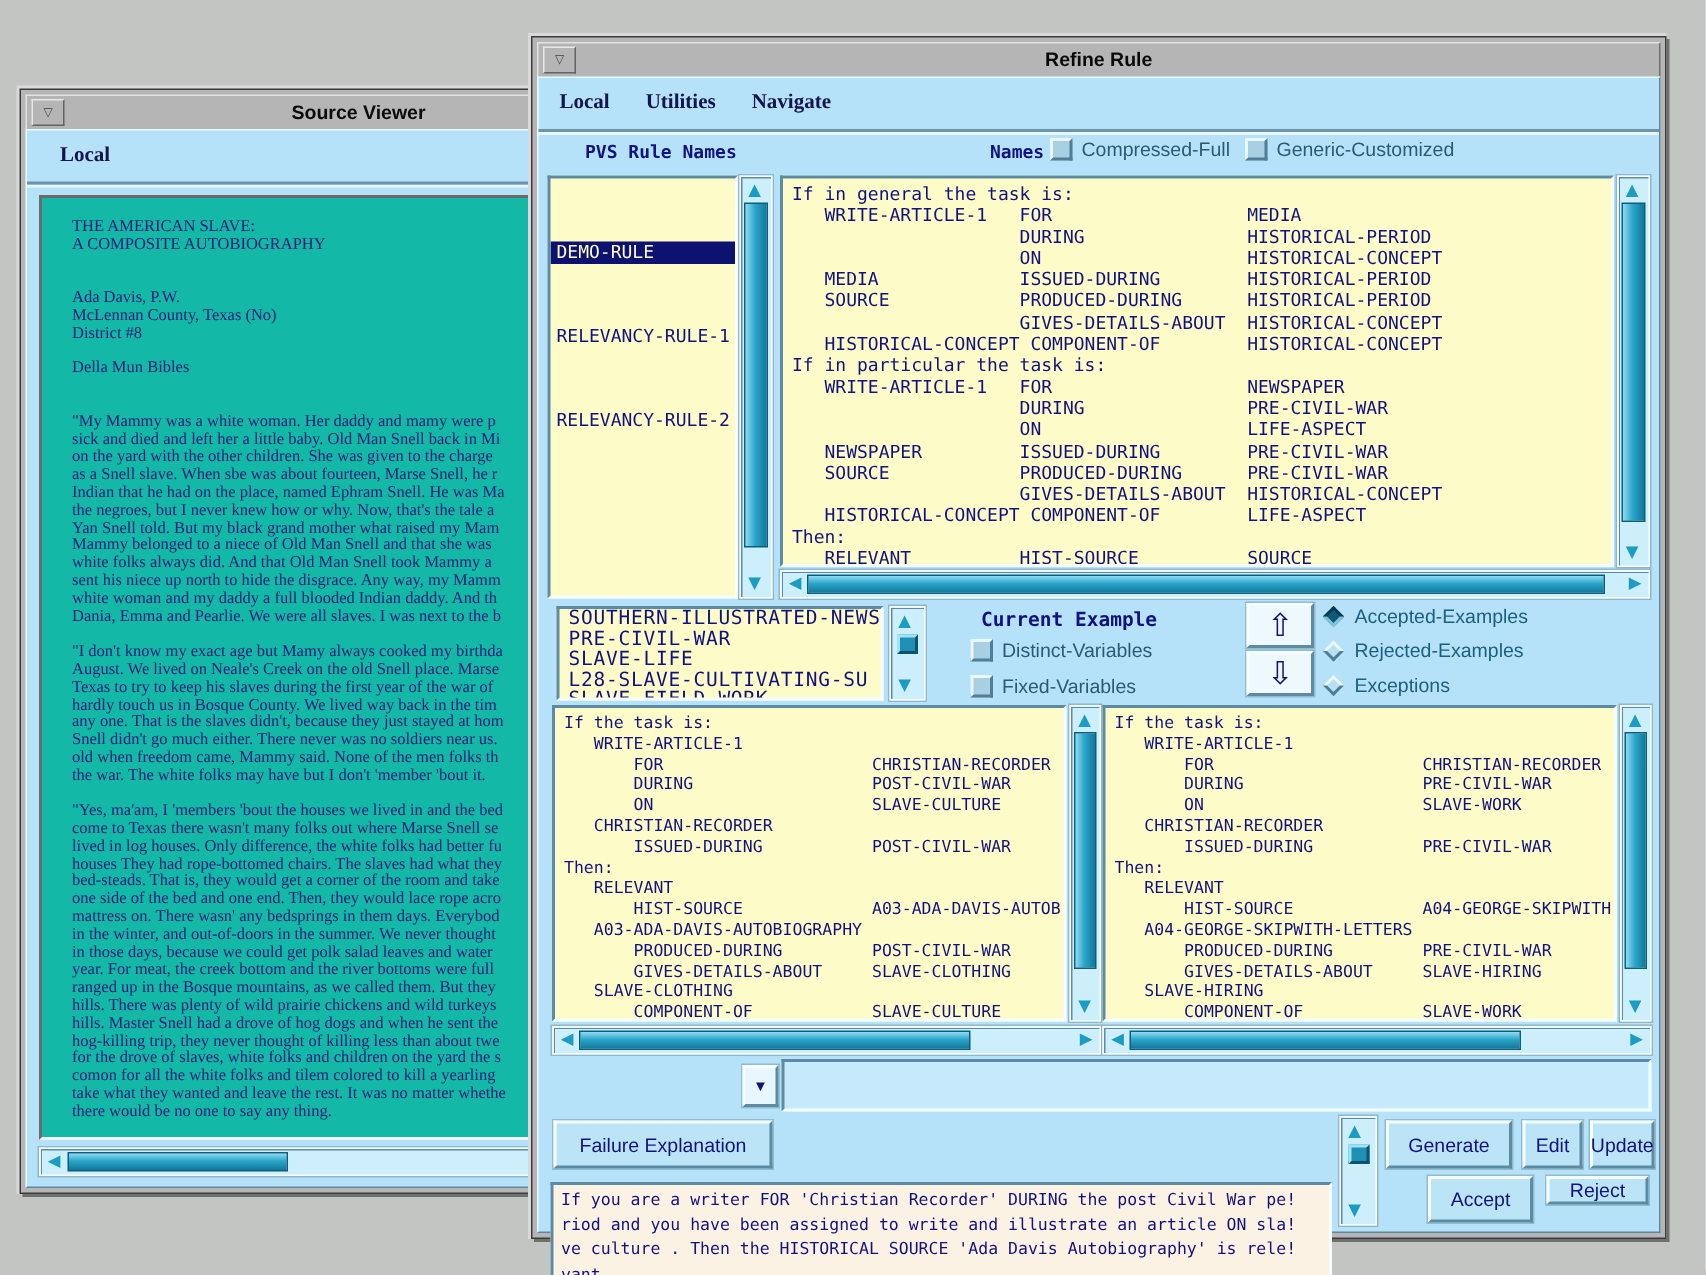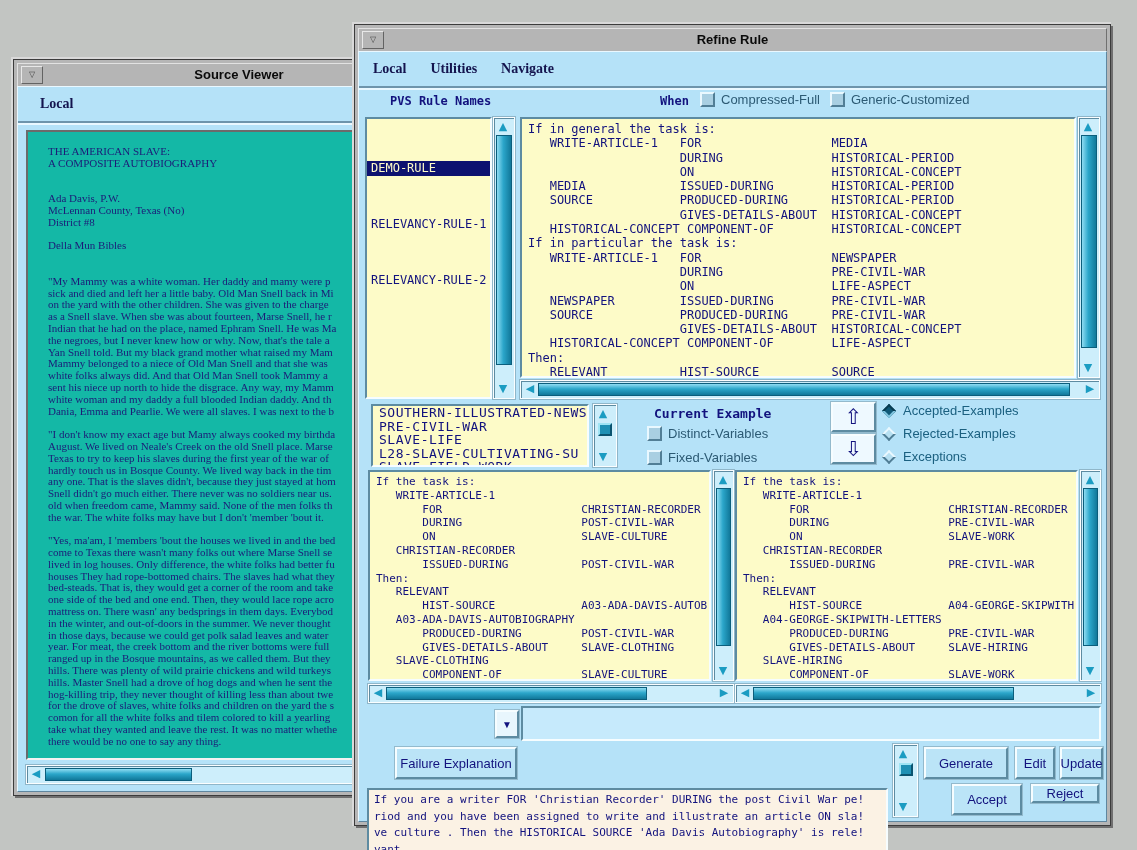--- a/index.html
+++ b/index.html
@@ -168,21 +168,21 @@
     </div>
     <div class="body" style="left:3px;top:26px;right:3px;bottom:3px;">
 
       <div class="menubar">
         <span class="menu-item">Local</span>
         <span class="menu-item">Utilities</span>
         <span class="menu-item">Navigate</span>
       </div>
 
       <span class="lbl-mono" style="left:31px;top:42px;">PVS Rule Names</span>
-      <span class="lbl-mono" style="left:301px;top:42px;">When</span>
+      <span class="lbl-mono" style="left:301px;top:42px;">Names</span>
       <label class="chk" style="left:341px;top:40px;">
         <span class="cb"></span>
         <span class="t">Compressed-Full</span>
       </label>
       <label class="chk" style="left:471px;top:40px;">
         <span class="cb"></span>
         <span class="t">Generic-Customized</span>
       </label>
 
       <div class="ypanel rulelist" style="left:6px;top:65px;width:127px;height:282px;">
@@ -329,21 +329,21 @@
         <span class="sb-ar">▶</span>
       </div>
       <div class="hsb" style="left:376px;top:632px;width:366px;height:19px;">
         <span class="sb-ar">◀</span>
         <div class="track">
             <div class="hthumb" style="left:1px;width:78%;"></div>
           </div>
         <span class="sb-ar">▶</span>
       </div>
 
-      <div class="btn" style="left:10px;top:695px;width:122px;height:32px;margin-left:26px;">
+      <div class="btn" style="left:10px;top:695px;width:146px;height:32px;">
         <span>Failure Explanation</span>
       </div>
       <div class="btn" style="left:136px;top:658px;width:24px;height:28px;background:#e8f6fd;font-size:10px;">
         <span>▼</span>
       </div>
       <div class="field" style="left:162px;top:654px;width:580px;height:35px;">
         <span></span>
       </div>
 
       <div class="expl" style="left:8px;top:692px;width:521px;height:73px;margin-top:44px;">

